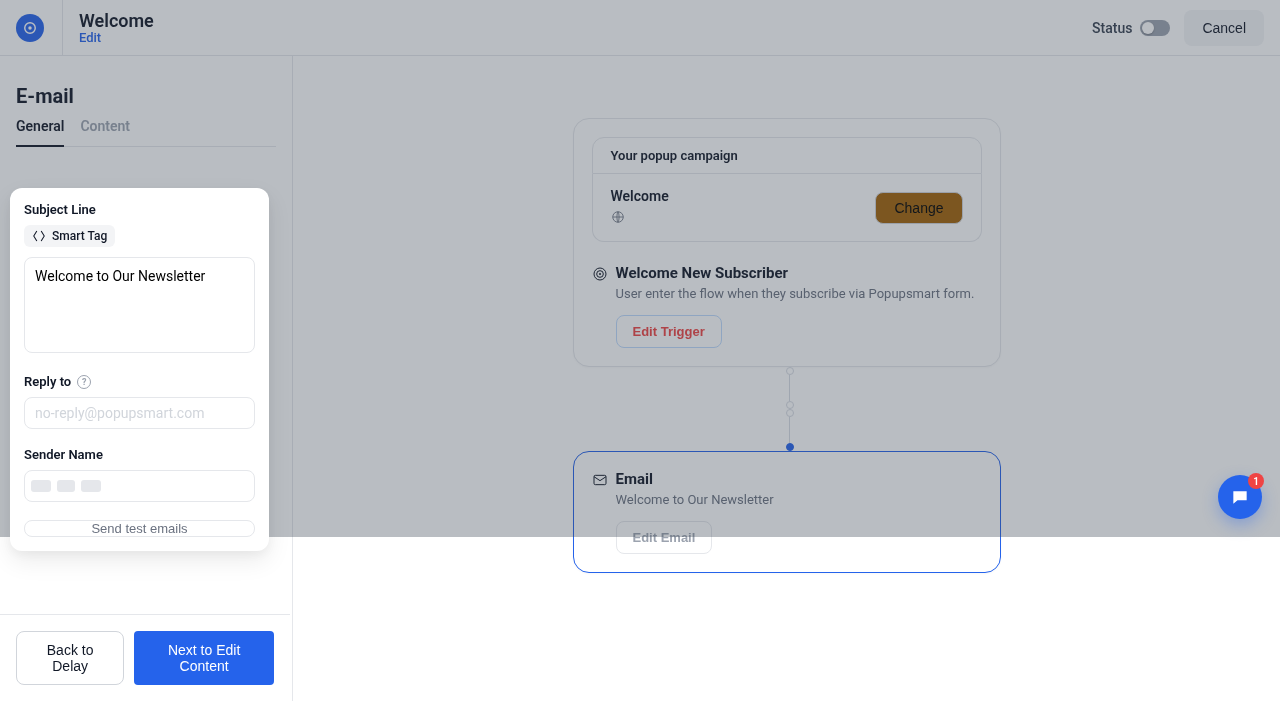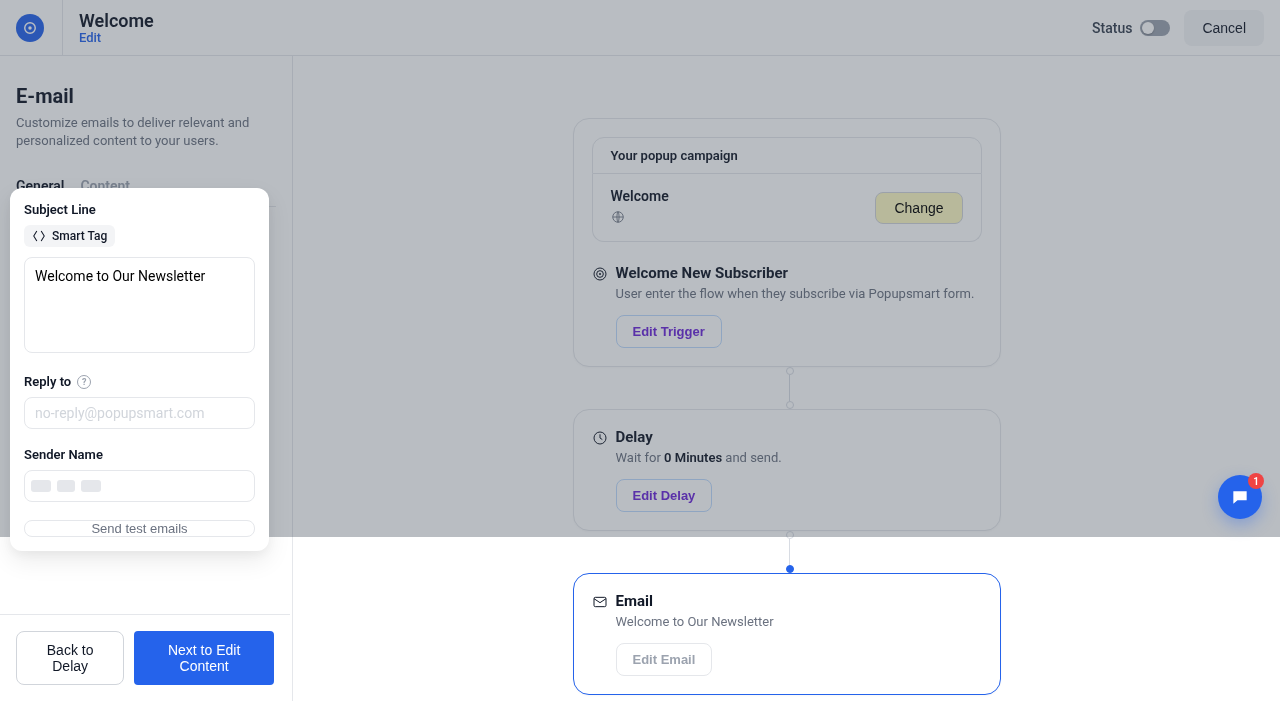--- a/index.html
+++ b/index.html
@@ -35,29 +35,29 @@
 
 
 .canvas { flex: 1; position: relative; }
 .flow { position: absolute; left: 50%; transform: translateX(-50%); top: 62px; width: 428px; }
 .card-outer { width: 428px; background: #fff; border: 1px solid #E5E7EB; border-radius: 16px; box-shadow: 0 1px 2px rgba(0,0,0,0.03); padding: 18px; }
 .card-outer.selected { border: 1.5px solid #2563EB; }
 .popup-head { border: 1px solid #E5E7EB; border-radius: 12px 12px 0 0; padding: 10px 18px; font-size: 13px; font-weight: 600; }
 .popup-body { border: 1px solid #E5E7EB; border-top: none; border-radius: 0 0 12px 12px; padding: 14px 18px; display: flex; align-items: center; }
 .popup-body-text { font-size: 14px; font-weight: 600; }
 .globe-icon { width: 14px; height: 14px; margin-top: 6px; }
-.btn-change { margin-left: auto; border: 1px solid #D1D5DB; background: #fef9c3; border-radius: 8px; padding: 7px 18px; font-size: 14px; font-weight: 500; cursor: pointer; }
+.btn-change { margin-left: auto; border: 1px solid #D1D5DB; background: #a16207; border-radius: 8px; padding: 7px 18px; font-size: 14px; font-weight: 500; cursor: pointer; }
 
 .card-row { display: flex; align-items: flex-start; gap: 8px; margin-top: 18px; }
 .card-row.first { margin-top: 0; }
 .card-icon { width: 16px; height: 16px; flex-shrink: 0; margin-top: 2px; }
 .card-h { font-size: 15px; font-weight: 700; }
 .card-p { font-size: 13px; color: #6B7280; margin-top: 4px; }
 .card-p b { color: #111827; font-weight: 600; }
-.card-btn { margin-top: 14px; border: 1px solid #BFDBFE; background: #fff; color: #6d28d9; border-radius: 8px; padding: 8px 16px; font-size: 13px; font-weight: 600; cursor: pointer; }
+.card-btn { margin-top: 14px; border: 1px solid #BFDBFE; background: #fff; color: #ef4444; border-radius: 8px; padding: 8px 16px; font-size: 13px; font-weight: 600; cursor: pointer; }
 .card-btn.muted { color: #9CA3AF; border-color: #E5E7EB; }
 
 .connector { width: 2px; margin: 0 auto; position: relative; }
 .conn-line { width: 1px; height: 26px; background: #D8DCE3; margin-left: 3.5px; }
 .conn-dot { width: 8px; height: 8px; border: 1.5px solid #D8DCE3; background: #fff; border-radius: 50%; }
 .conn-dot.filled { background: #2563EB; border-color: #2563EB; }
 
 
 .overlay { position: absolute; inset: 0; background: rgba(55,65,81,0.35); z-index: 10; }
 .form-panel { position: absolute; top: 188px; left: 10px; width: 259px; background: #fff; border-radius: 12px; box-shadow: 0 10px 25px rgba(0,0,0,0.08), 0 4px 10px rgba(0,0,0,0.04); z-index: 20; padding: 14px; }
@@ -102,21 +102,20 @@
     <div class="header-spacer"></div>
     <span class="header-status-label">Status</span>
     <div class="toggle"></div>
     <button class="btn-cancel">Cancel</button>
   </div>
 
   <div class="body">
 
     <div class="sidebar">
       <div class="sb-title">E-mail</div>
-      <div class="sb-desc">Customize emails to deliver relevant and personalized content to your users.</div>
       <div class="tabs">
         <div class="tab active">General</div>
         <div class="tab">Content</div>
         <div class="tab-underline"></div>
       </div>
       <div class="sb-footer">
         <button class="btn-outline">Back to Delay</button>
         <button class="btn-primary">Next to Edit Content</button>
       </div>
     </div>
@@ -149,33 +148,20 @@
             </div>
           </div>
         </div>
 
         <div class="connector" style="height:42px">
           <div class="conn-dot"></div>
           <div class="conn-line"></div>
           <div class="conn-dot"></div>
         </div>
 
-        <div class="card-outer">
-          <div class="card-row first">
-            <svg class="card-icon" viewBox="0 0 24 24" fill="none">
-                <circle cx="12" cy="12" r="9" class="stroke-dark" stroke-width="1.5"></circle>
-                <path d="M12 7v5l3 2" class="stroke-dark" stroke-width="1.5" stroke-linecap="round"></path>
-              </svg>
-            <div>
-              <div class="card-h">Delay</div>
-              <div class="card-p"><span>Wait for </span><b>0 Minutes</b><span> and send.</span></div>
-              <button class="card-btn">Edit Delay</button>
-            </div>
-          </div>
-        </div>
 
         <div class="connector" style="height:42px">
           <div class="conn-dot"></div>
           <div class="conn-line"></div>
           <div class="conn-dot filled"></div>
         </div>
 
         <div class="card-outer selected">
           <div class="card-row first">
             <svg class="card-icon" viewBox="0 0 24 24" fill="none">

